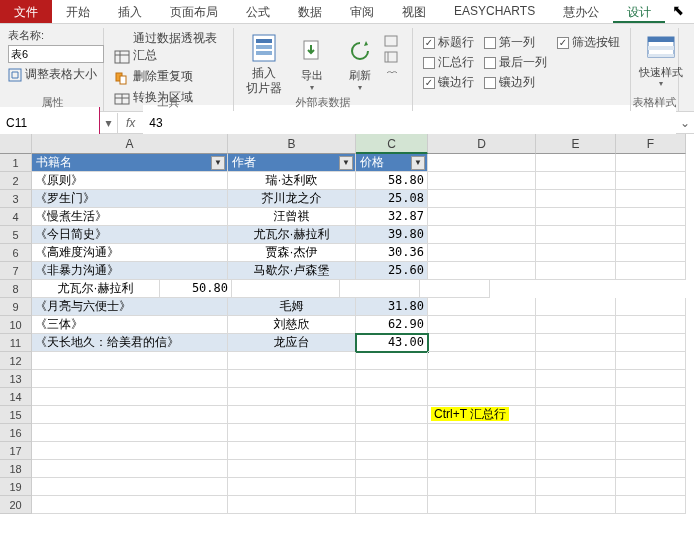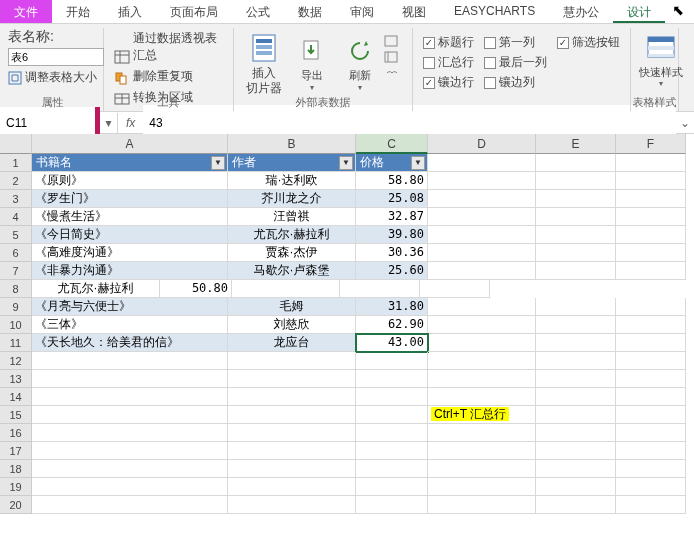--- a/index.html
+++ b/index.html
@@ -1,41 +1,41 @@
 <!DOCTYPE html>
 <html><head>
 <meta charset="utf-8">
 <style>
 *{box-sizing:border-box;margin:0;padding:0;font-family:"Microsoft YaHei","SimSun",sans-serif;font-size:12px}
 body{background:#fff;width:694px;height:554px;overflow:hidden;position:relative}
 .ribbon-tabs{display:flex;background:#fff;border-bottom:1px solid #d4d4d4;height:24px}
 .ribbon-tab{padding:4px 14px;cursor:pointer;color:#444}
-.ribbon-tab.file{background:#d946ef;color:#fff}
+.ribbon-tab.file{background:#b91c1c;color:#fff}
 .ribbon-tab.active{color:#217346;border-bottom:2px solid #217346}
 .ribbon-body{display:flex;background:#f1f1f1;border-bottom:1px solid #d4d4d4;height:88px;padding:4px 2px 0}
 .group{border-right:1px solid #d4d4d4;padding:0 6px 16px;position:relative;display:flex;flex-direction:column}
 .group-label{position:absolute;bottom:1px;left:0;right:0;text-align:center;font-size:11px;color:#666}
 .prop-col{width:102px}
-.prop-col .lbl{font-size:14px;color:#444;margin-bottom:2px}
+.prop-col .lbl{font-size:11px;color:#444;margin-bottom:2px}
 .prop-col input{width:96px;height:18px;border:1px solid #ababab;padding:0 2px;font-size:11px;background:#fff}
 .prop-col .btn-line{display:flex;align-items:center;margin-top:3px;font-size:11px;color:#444;cursor:pointer}
 .prop-col .btn-line .ico{width:14px;height:14px;margin-right:3px;display:inline-flex;align-items:center;justify-content:center}
 .tools-col{width:130px}
 .tools-col .tool-line{display:flex;align-items:flex-end;font-size:11px;color:#444;margin:2px 4px;cursor:pointer}
 .tools-col .tool-line .ico{width:16px;height:14px;margin-right:3px}
 .vbtn{display:flex;flex-direction:column;align-items:center;justify-content:center;width:48px;cursor:pointer;color:#444;padding-top:4px}
 .vbtn .big-ico{width:32px;height:32px;display:flex;align-items:center;justify-content:center}
 .vbtn .vlbl{font-size:11px;margin-top:2px;text-align:center;line-height:1.2}
 .vbtn .drop{font-size:8px;color:#666}
 .check-grid{display:grid;grid-template-columns:auto auto auto;gap:3px 10px;padding:6px 4px 0}
 .chk{display:flex;align-items:center;font-size:11px;color:#444;cursor:pointer;white-space:nowrap}
 .chk .box{width:12px;height:12px;border:1px solid #888;margin-right:3px;display:inline-flex;align-items:center;justify-content:center;font-size:10px;background:#fff}
 .style-col{width:48px}
 .namebox-row{display:flex;align-items:center;height:22px;border-bottom:1px solid #d4d4d4;background:#fff}
-.namebox{width:100px;border:none;border-right:5px solid #be185d;height:16px;padding:16px 6px;font-size:12px}
+.namebox{width:100px;border:none;border-right:1px solid #be185d;height:16px;padding:16px 6px;font-size:12px}
 .nb-drop{width:18px;text-align:center;color:#666;border-right:1px solid #d4d4d4;height:20px;line-height:20px;cursor:pointer}
 .fx-btns{display:flex;padding:0 4px;gap:6px;color:#888}
 .fx-btns span{cursor:pointer}
 .fx-label{font-style:italic;color:#666;margin:0 4px}
 .formula-bar{flex:1;border:none;height:36px;padding:0 6px;font-size:12px}
 .fb-expand{width:18px;text-align:center;color:#666;cursor:pointer}
 .sheet{display:flex;position:relative}
 .rowhdrs{display:flex;flex-direction:column}
 .corner{width:32px;height:20px;background:#e6e6e6;border-right:1px solid #ccc;border-bottom:1px solid #999}
 .rowhdr{width:32px;height:18px;background:#e6e6e6;border-right:1px solid #ccc;border-bottom:1px solid #ccc;text-align:center;font-size:11px;color:#444;line-height:18px}

